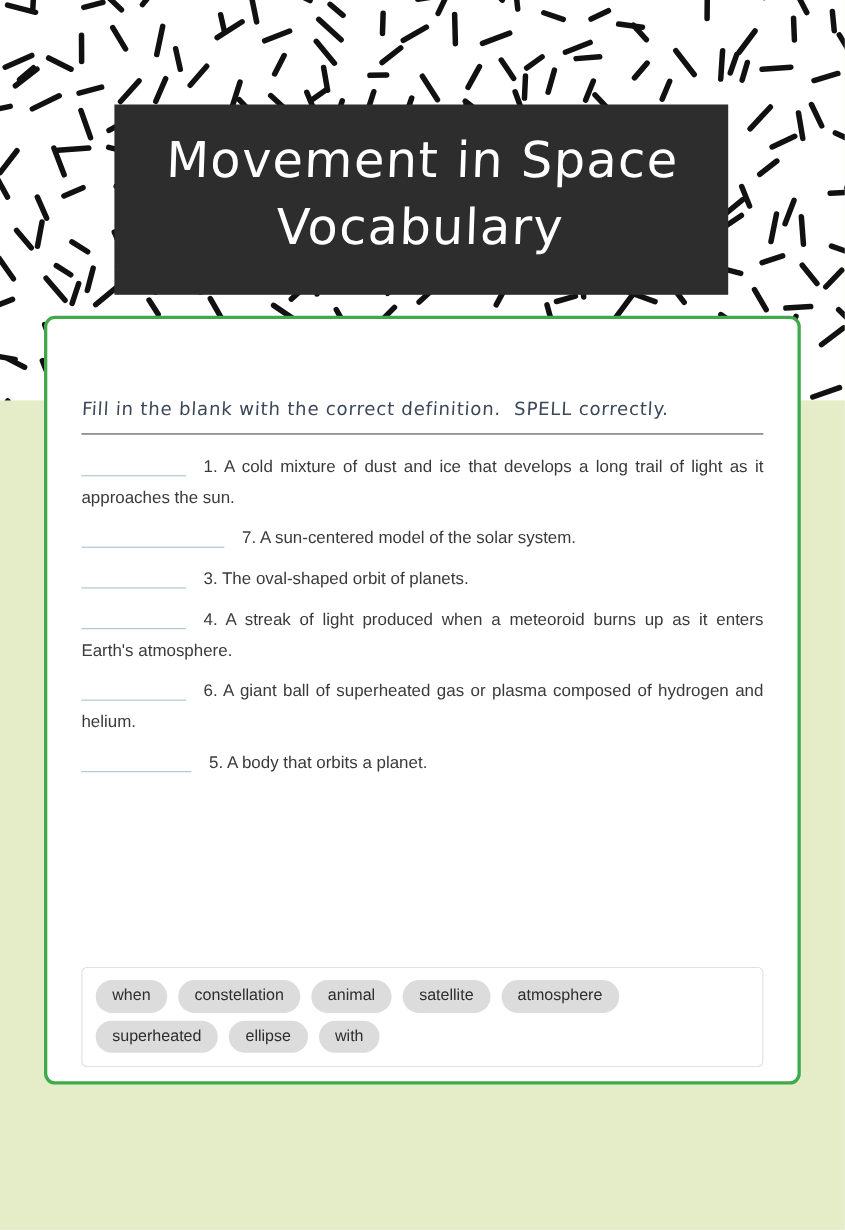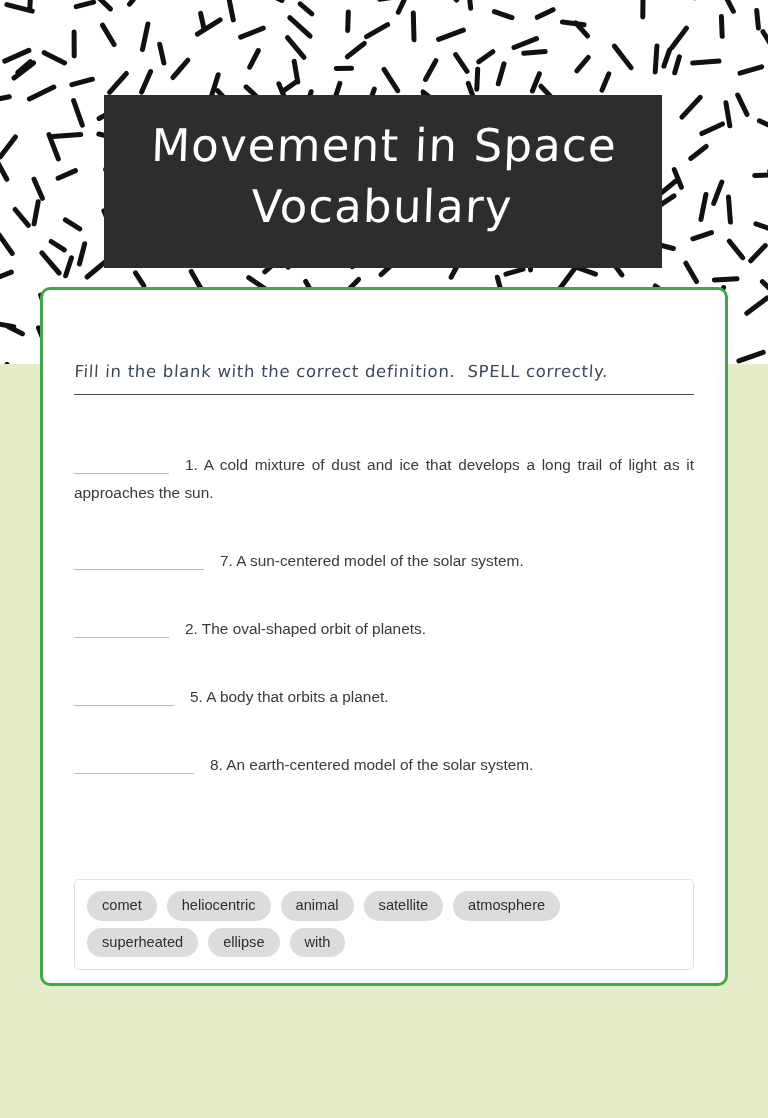--- a/index.html
+++ b/index.html
@@ -92,21 +92,20 @@
   #questions-list {
     padding-top: 16px;
   }
   .question-item {
     font-size: 15.4px;
     line-height: 28px;
     color: #3a3a3a;
     margin-bottom: 9px;
     text-align: justify;
     text-align-last: left;
-    margin-top: 40px;
   }
   .answer-blank {
     display: inline-block;
     height: 19px;
     border-bottom: 1.5px solid #a9c2d1;
     vertical-align: -4px;
     margin-right: 2px;
   }
   .question-text { }
 
@@ -442,28 +441,29 @@
 <div id="worksheet-card">
 
   <div id="instructions-block">
     <div id="instructions-text">Fill in the blank with the correct definition.  SPELL correctly.</div>
     <div id="instructions-rule"></div>
   </div>
 
   <div id="questions-list">
       <div class="question-item"><span class="answer-blank" style="width: 95px;"></span><span class="blank-gap" style="width: 14px;"></span><span class="question-text">1. A cold mixture of dust and ice that develops a long trail of light as it approaches the sun.</span></div>
       <div class="question-item"><span class="answer-blank" style="width: 130px;"></span><span class="blank-gap" style="width: 14px;"></span><span class="question-text">7. A sun-centered model of the solar system.</span></div>
-      <div class="question-item"><span class="answer-blank" style="width: 95px;"></span><span class="blank-gap" style="width: 14px;"></span><span class="question-text">2. The oval-shaped orbit of planets.</span></div>
+      <div class="question-item"><span class="answer-blank" style="width: 95px;"></span><span class="blank-gap" style="width: 14px;"></span><span class="question-text">3. The oval-shaped orbit of planets.</span></div>
+      <div class="question-item"><span class="answer-blank" style="width: 95px;"></span><span class="blank-gap" style="width: 14px;"></span><span class="question-text">4. A streak of light produced when a meteoroid burns up as it enters Earth's atmosphere.</span></div>
+      <div class="question-item"><span class="answer-blank" style="width: 95px;"></span><span class="blank-gap" style="width: 14px;"></span><span class="question-text">6. A giant ball of superheated gas or plasma composed of hydrogen and helium.</span></div>
       <div class="question-item"><span class="answer-blank" style="width: 100px;"></span><span class="blank-gap" style="width: 14px;"></span><span class="question-text">5. A body that orbits a planet.</span></div>
-      <div class="question-item"><span class="answer-blank" style="width: 120px;"></span><span class="blank-gap" style="width: 14px;"></span><span class="question-text">8. An earth-centered model of the solar system.</span></div>
     </div>
 
   <div id="word-bank">
-      <span class="word-chip">comet</span>
-      <span class="word-chip">heliocentric</span>
+      <span class="word-chip">when</span>
+      <span class="word-chip">constellation</span>
       <span class="word-chip">animal</span>
       <span class="word-chip">satellite</span>
       <span class="word-chip">atmosphere</span>
       <span class="word-chip">superheated</span>
       <span class="word-chip">ellipse</span>
       <span class="word-chip">with</span>
     </div>
 
 </div>
 

